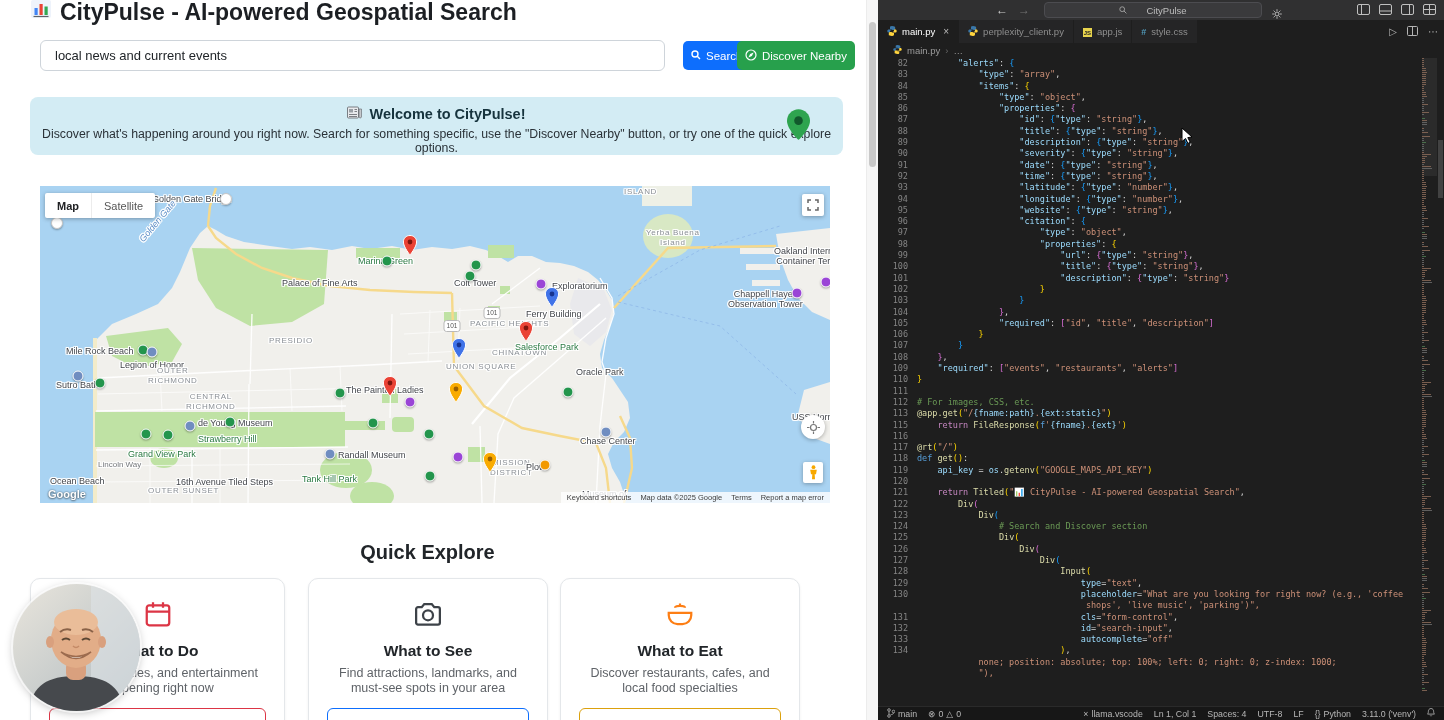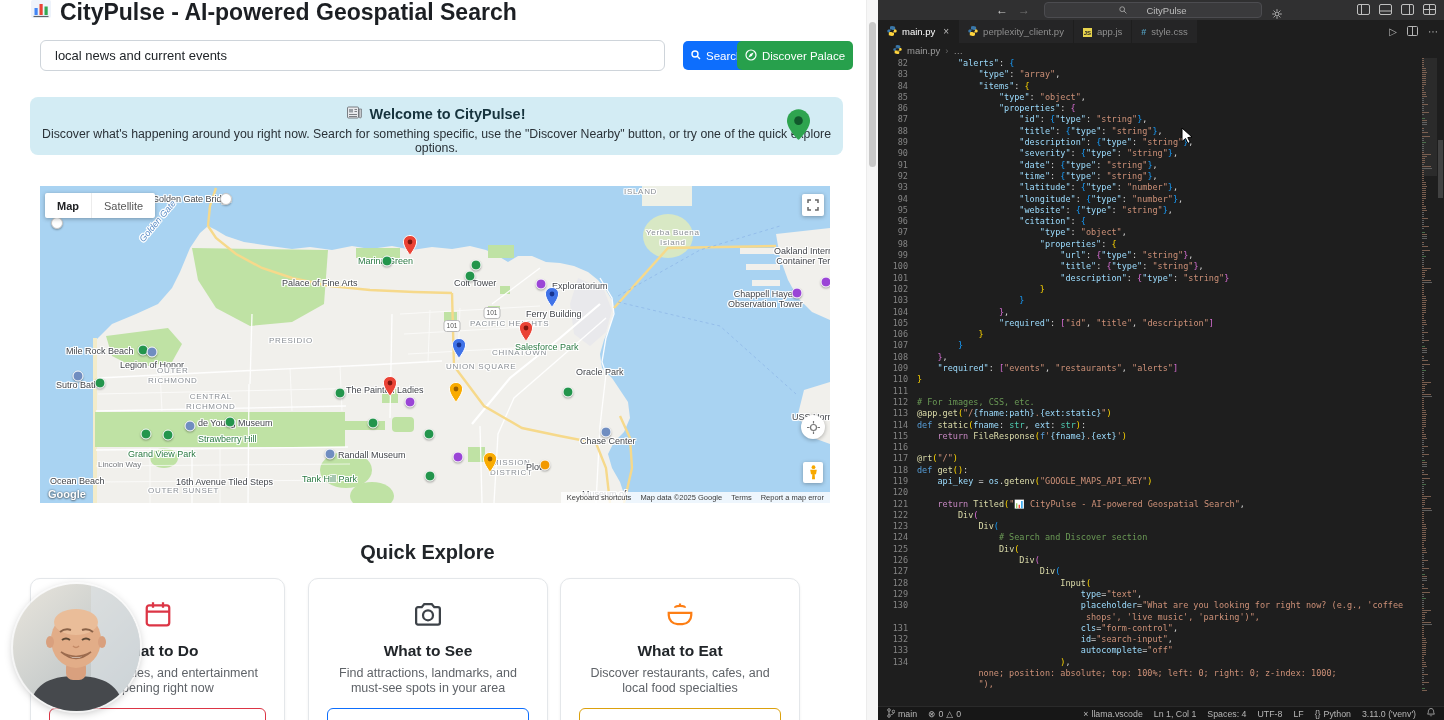--- a/index.html
+++ b/index.html
@@ -132,21 +132,21 @@
     <span>Search</span>
   </button>
 
   <button class="btn btn-discover">
     <span>
       <svg width="12" height="12" viewBox="0 0 12 12">
           <circle cx="6" cy="6" r="5" fill="none" stroke="#fff" stroke-width="1.2"></circle>
           <path d="M8.6 3.4L6.9 6.9 3.4 8.6 5.1 5.1z" fill="#fff"></path>
         </svg>
     </span>
-    <span>Discover Palace</span>
+    <span>Discover Nearby</span>
   </button>
 
   <div class="banner">
     <div class="banner-head">
       <span>
         <svg width="15" height="13" viewBox="0 0 15 13">
             <rect x="0.5" y="1" width="11" height="11" rx="1" fill="#e8eaed" stroke="#5f6368" stroke-width=".8"></rect>
             <rect x="2" y="3" width="4" height="3.5" fill="#9aa0a6"></rect>
             <path d="M7.5 3.5h2.5M7.5 5.5h2.5M2 8.5h8M2 10.5h8" stroke="#5f6368" stroke-width=".8"></path>
             <path d="M12 3h2.5v8a1.3 1.3 0 0 1-2.5 0z" fill="#c6c9cd" stroke="#5f6368" stroke-width=".6"></path>
@@ -642,24 +642,20 @@
       </div>
       <div class="crow">
         <span class="cnum">112</span>
         <span class="ctext"><span class="tk-com"># For images, CSS, etc.</span></span>
       </div>
       <div class="crow">
         <span class="cnum">113</span>
         <span class="ctext"><span class="tk-fn">@app.get</span><span class="tk-b0">(</span><span class="tk-str">"/</span><span class="tk-var">{fname:path}</span><span class="tk-str">.</span><span class="tk-var">{ext:static}</span><span class="tk-str">"</span><span class="tk-b0">)</span></span>
       </div>
       <div class="crow">
-        <span class="cnum">114</span>
-        <span class="ctext"><span class="tk-kw2">def</span> <span class="tk-fn">static</span><span class="tk-b0">(</span><span class="tk-var">fname</span>: <span class="tk-type">str</span>, <span class="tk-var">ext</span>: <span class="tk-type">str</span><span class="tk-b0">)</span>:</span>
-      </div>
-      <div class="crow">
         <span class="cnum">115</span>
         <span class="ctext">    <span class="tk-kw">return</span> <span class="tk-fn">FileResponse</span><span class="tk-b0">(</span><span class="tk-kw2">f</span><span class="tk-str">'</span><span class="tk-var">{fname}</span><span class="tk-str">.</span><span class="tk-var">{ext}</span><span class="tk-str">'</span><span class="tk-b0">)</span></span>
       </div>
       <div class="crow">
         <span class="cnum">116</span>
         <span class="ctext"></span>
       </div>
       <div class="crow">
         <span class="cnum">117</span>
         <span class="ctext"><span class="tk-fn">@rt</span><span class="tk-b0">(</span><span class="tk-str">"/"</span><span class="tk-b0">)</span></span>

